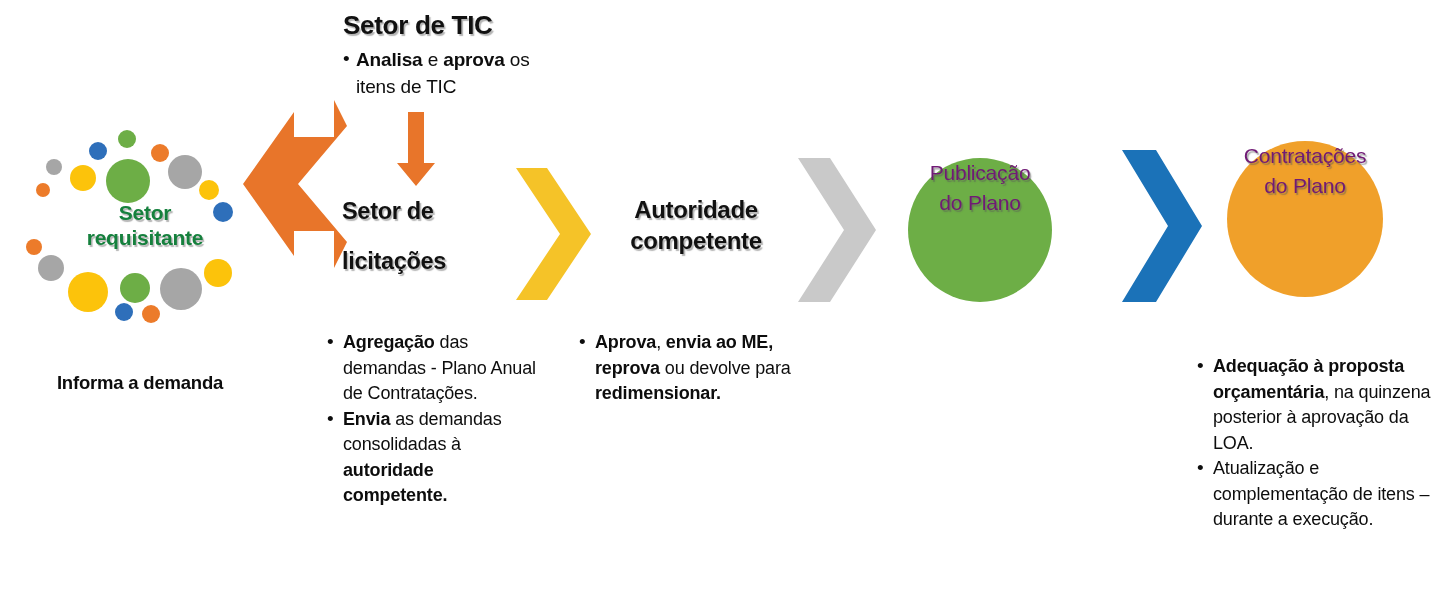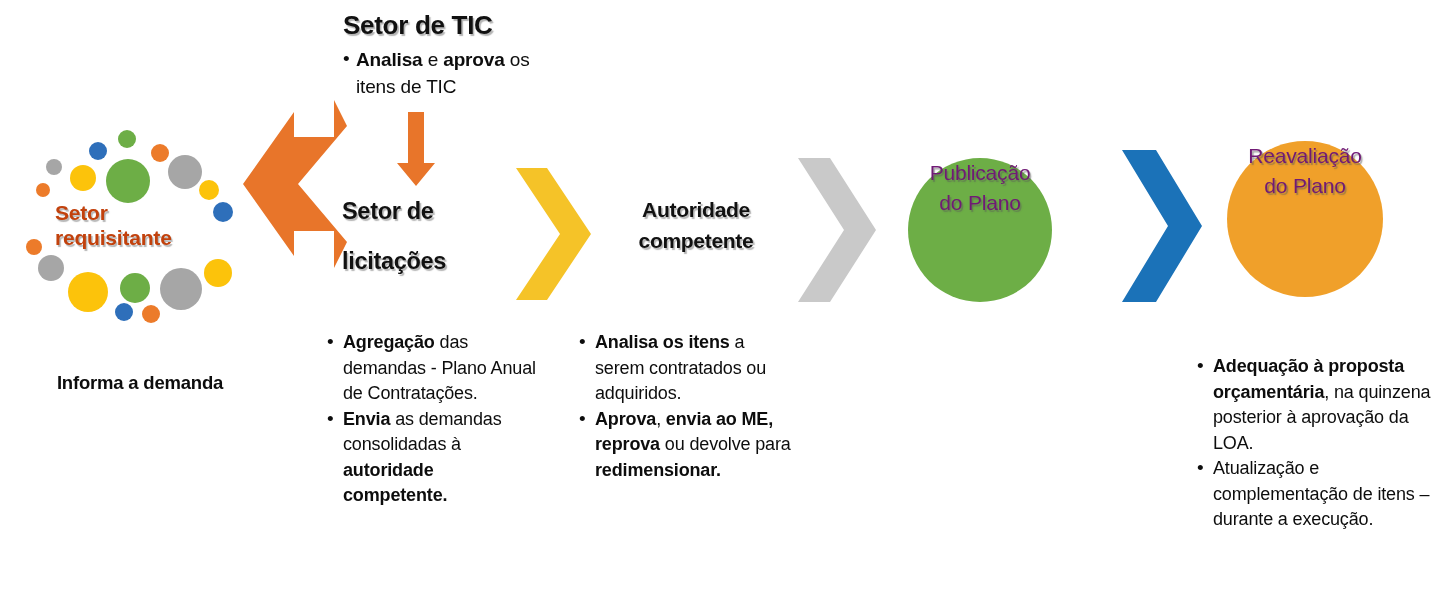--- a/index.html
+++ b/index.html
@@ -18,24 +18,25 @@
     background: #ffffff;
     overflow: hidden;
   }
   .abs { position: absolute; }
 
   
   .dot { position: absolute; border-radius: 50%; }
 
   .cluster-label {
     position: absolute;
-    color: #c2410c;
+    color: #15803d;
     font-weight: bold;
     font-size: 21px;
     line-height: 25px;
+    text-align: center;
     width: 180px;
     left: 55px;
     top: 200px;
     text-shadow: 1.5px 1.5px 1px rgba(120,120,120,0.55);
     letter-spacing: -0.2px;
   }
   .informa {
     position: absolute;
     left: 0px;
     top: 372px;
@@ -64,21 +65,21 @@
   .head-lic {
     left: 342px; top: 186px;
     width: 175px;
     font-size: 23.5px;
     line-height: 50px;
     text-align: left;
   }
   .head-aut {
     left: 596px; top: 194px;
     width: 200px;
-    font-size: 21px;
+    font-size: 24px;
     line-height: 31px;
     text-align: center;
   }
 
   
   .circle-node {
     position: absolute;
     border-radius: 50%;
     display: flex;
     align-items: flex-start;
@@ -215,35 +216,34 @@
         <li><span class="b">Envia</span><span> as demandas consolidadas à </span><span class="b">autoridade competente.</span></li>
       </ul>
   </div>
 
   <div class="head head-aut">
     <span>Autoridade</span><br>
     <span>competente</span>
   </div>
   <div class="body-list list-aut">
     <ul>
-        <li><span class="b">Analisa os itens</span><span> a serem contratados ou adquiridos.</span></li>
         <li><span class="b">Aprova</span><span>, </span><span class="b">envia ao ME, reprova</span><span> ou devolve para </span><span class="b">redimensionar.</span></li>
       </ul>
   </div>
 
   <div class="circle-node" id="circle-pub" style="left:908px;top:158px;width:144px;height:144px;background:#6DAE46;">
     <div>
       <span>Publicação</span><br>
       <span>do Plano</span>
     </div>
   </div>
 
   <div class="circle-node" id="circle-rea" style="left:1227px;top:141px;width:156px;height:156px;background:#F0A02A;">
     <div>
-      <span>Reavaliação</span><br>
+      <span>Contratações</span><br>
       <span>do Plano</span>
     </div>
   </div>
   <div class="body-list list-rea">
     <ul>
         <li><span class="b"> Adequação à proposta orçamentária</span><span>, na quinzena posterior à aprovação da LOA.</span></li>
         <li><span> Atualização e complementação de itens – durante a execução.</span></li>
       </ul>
   </div>
 

